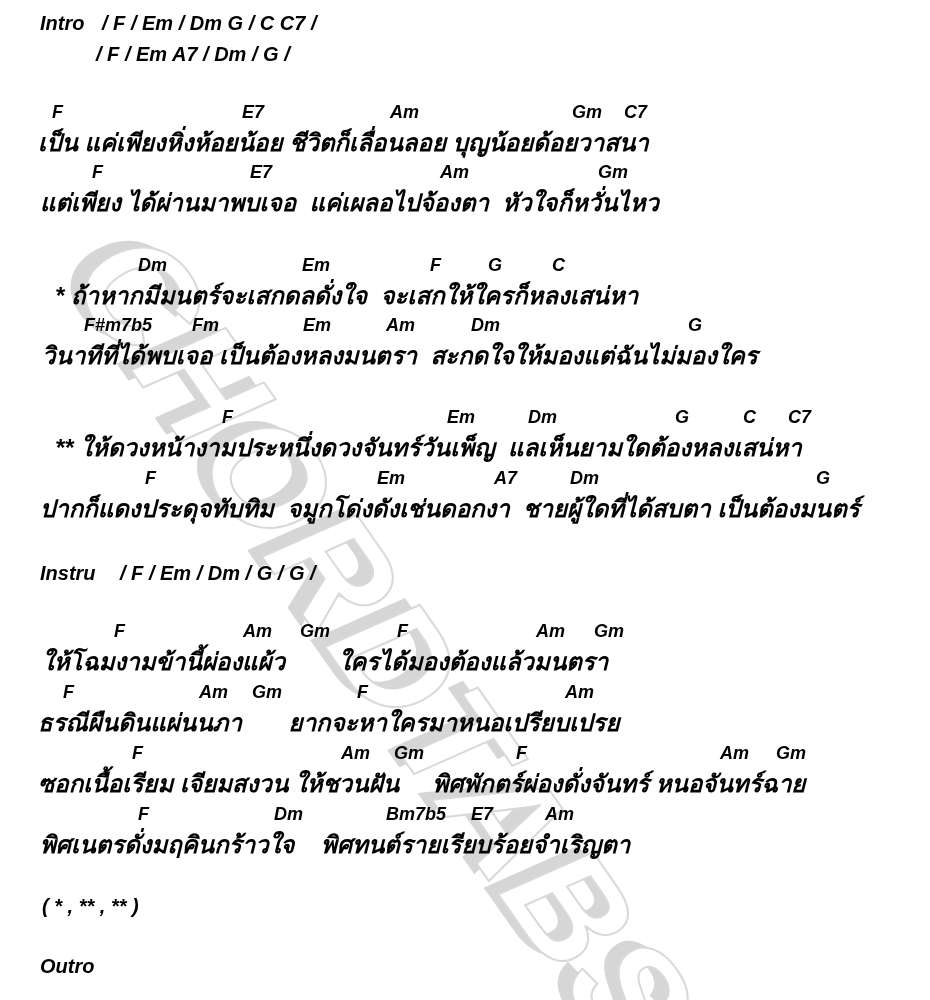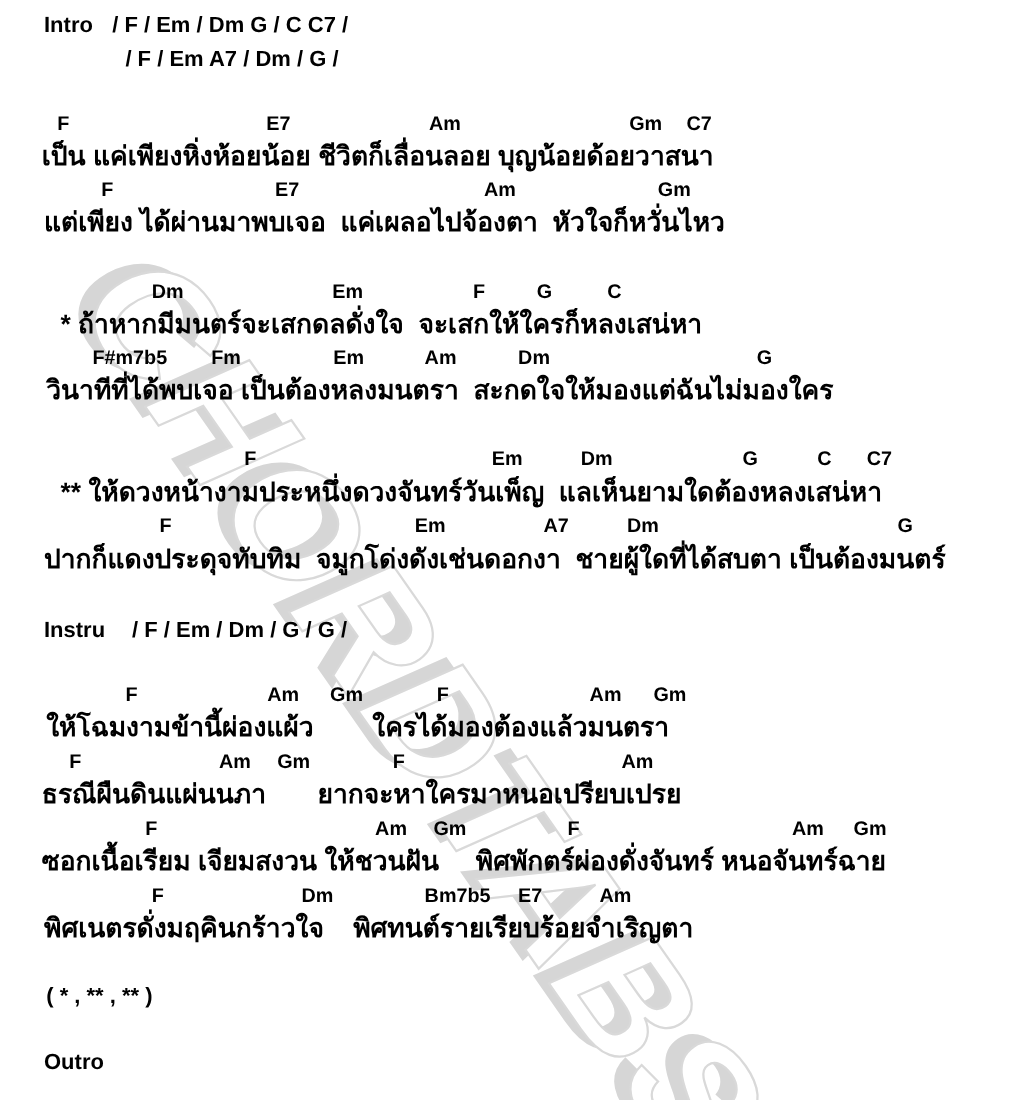--- a/index.html
+++ b/index.html
@@ -2,21 +2,21 @@
 <html><head>
 <meta charset="utf-8">
 <style>
   html,body{margin:0;padding:0;}
   body{
     width:930px;height:1000px;
     background:#ffffff;color:#000000;
     font-family:"Liberation Sans","DejaVu Sans",sans-serif;
     position:relative;overflow:hidden;
   }
-  #sheet{position:absolute;inset:0;z-index:1;}
+  #sheet{position:absolute;inset:0;z-index:1;font-style:italic;}
   .line{position:absolute;left:0;right:0;white-space:pre;height:30px;}
   .chords-line .chord{
     position:absolute;top:0;
     font-weight:bold;font-size:18px;letter-spacing:0px;
   }
   .lyric-line{
     font-size:24px;font-weight:600;line-height:30px;
   }
   .section-line{font-weight:bold;font-size:20px;line-height:26px;}
   .section-line .section-label{position:absolute;top:0;font-weight:bold;}
@@ -41,21 +41,21 @@
 </style>
 </head>
 <body>
 
 <div class="watermark">
   <span class="wm-shadow">CHORDTABS.IN.TH</span><span class="wm-face">CHORDTABS.IN.TH</span>
 </div>
 
 <main id="sheet">
     <div class="line section-line" style="top: 10px;"><span class="section-label" style="left: 40px;">Intro</span><span class="section-seq" style="left: 102px;">/ F / Em / Dm G / C C7 /</span></div>
-    <div class="line section-line" style="top: 41px;"><span class="section-seq" style="left: 114px;">/ F / Em A7 / Dm / G /</span></div>
+    <div class="line section-line" style="top: 41px;"><span class="section-seq" style="left: 96px;">/ F / Em A7 / Dm / G /</span></div>
     <div class="line chords-line" style="top: 102px;"><span class="chord" style="left: 52px;">F</span><span class="chord" style="left: 242px;">E7</span><span class="chord" style="left: 390px;">Am</span><span class="chord" style="left: 572px;">Gm</span><span class="chord" style="left: 624px;">C7</span></div>
     <div class="line lyric-line" style="top: 128px; left: 38px; right: auto;">เป็น แค่เพียงหิ่งห้อยน้อย ชีวิตก็เลื่อนลอย บุญน้อยด้อยวาสนา</div>
     <div class="line chords-line" style="top: 162px;"><span class="chord" style="left: 92px;">F</span><span class="chord" style="left: 250px;">E7</span><span class="chord" style="left: 440px;">Am</span><span class="chord" style="left: 598px;">Gm</span></div>
     <div class="line lyric-line" style="top: 188px; left: 40px; right: auto;">แต่เพียง ได้ผ่านมาพบเจอ  แค่เผลอไปจ้องตา  หัวใจก็หวั่นไหว</div>
     <div class="line chords-line" style="top: 255px;"><span class="chord" style="left: 138px;">Dm</span><span class="chord" style="left: 302px;">Em</span><span class="chord" style="left: 430px;">F</span><span class="chord" style="left: 488px;">G</span><span class="chord" style="left: 552px;">C</span></div>
     <div class="line lyric-line" style="top: 281px; left: 55px; right: auto;">* ถ้าหากมีมนตร์จะเสกดลดั่งใจ  จะเสกให้ใครก็หลงเสน่หา</div>
     <div class="line chords-line" style="top: 315px;"><span class="chord" style="left: 84px;">F#m7b5</span><span class="chord" style="left: 192px;">Fm</span><span class="chord" style="left: 303px;">Em</span><span class="chord" style="left: 386px;">Am</span><span class="chord" style="left: 471px;">Dm</span><span class="chord" style="left: 688px;">G</span></div>
     <div class="line lyric-line" style="top: 341px; left: 42px; right: auto;">วินาทีที่ได้พบเจอ เป็นต้องหลงมนตรา  สะกดใจให้มองแต่ฉันไม่มองใคร</div>
     <div class="line chords-line" style="top: 407px;"><span class="chord" style="left: 222px;">F</span><span class="chord" style="left: 447px;">Em</span><span class="chord" style="left: 528px;">Dm</span><span class="chord" style="left: 675px;">G</span><span class="chord" style="left: 743px;">C</span><span class="chord" style="left: 788px;">C7</span></div>
     <div class="line lyric-line" style="top: 433px; left: 55px; right: auto; text-align: right;">** ให้ดวงหน้างามประหนึ่งดวงจันทร์วันเพ็ญ  แลเห็นยามใดต้องหลงเสน่หา</div>

